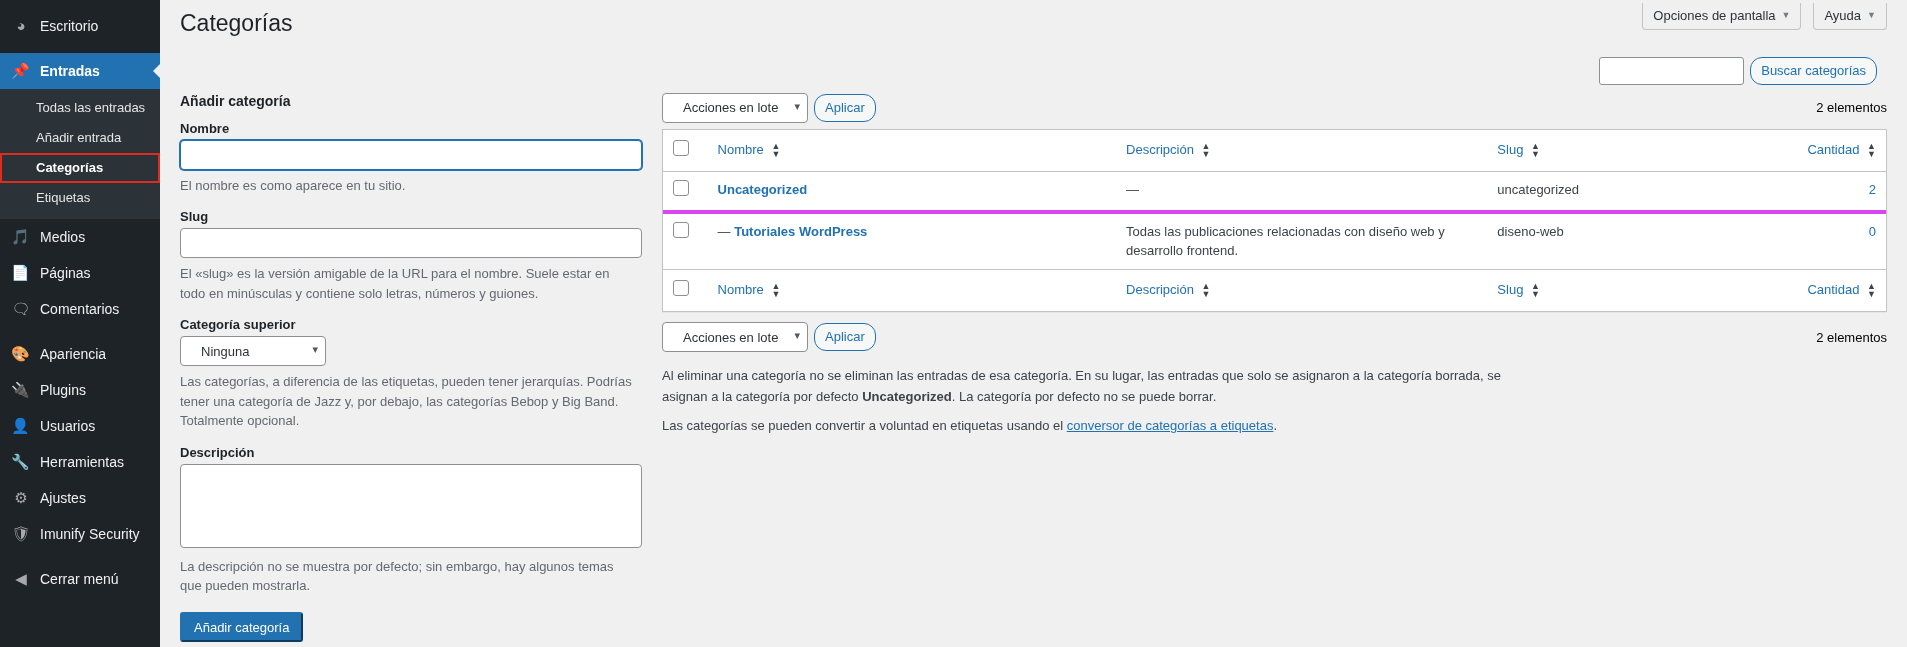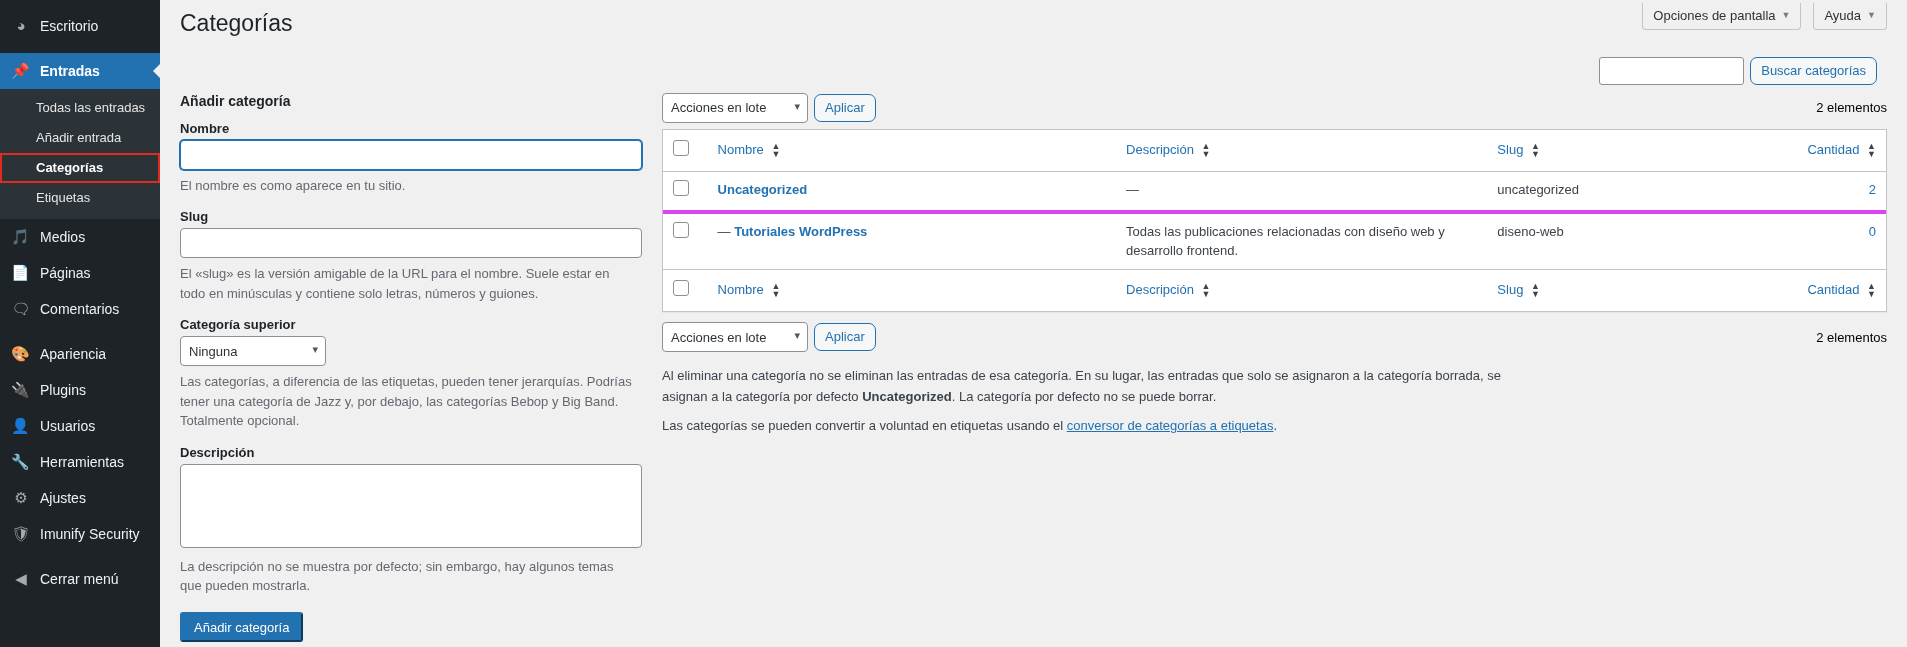--- a/index.html
+++ b/index.html
@@ -91,21 +91,21 @@
     display: flex; justify-content: flex-end; align-items: center;
     gap: 6px; margin-top: 14px; padding-right: 10px;
   }
   .search-input {
     width: 145px; height: 28px;
     border: 1px solid #8c8f94; border-radius: 3px;
     background: #fff; padding: 0 8px; font-size: 13px;
     color: #2c3338;
   }
   .btn {
-    border: 1px solid #2271b1; border-radius: 7px;
+    border: 1px solid #2271b1; border-radius: 12px;
     background: #f6f7f7; color: #2271b1;
     height: 28px; padding: 0 10px; font-size: 13px;
     line-height: 26px; cursor: pointer; white-space: nowrap;
   }
   .btn-primary {
     background: #2271b1; border-color: #2271b1; color: #fff;
     height: 30px; line-height: 28px; padding: 0 12px; border-radius: 3px;
     font-size: 13px; cursor: pointer;
   }
 
@@ -133,21 +133,21 @@
     box-shadow: 0 0 0 1px #2271b1;
     outline: none;
   }
   .help-text {
     font-size: 13px; color: #646970; line-height: 1.5;
     margin: 6px 0 0 0; max-width: 462px;
   }
   select.select-input {
     width: 146px; height: 30px;
     border: 1px solid #8c8f94; border-radius: 4px;
-    background: #fff; font-size: 13px; padding: 0 24px 0 8px; color: #2c3338;
+    background: #fff; font-size: 13px; padding: 0 24px 0 20px; color: #2c3338;
     -webkit-appearance: none; appearance: none;
   }
   .select-wrap { position: relative; display: inline-block; }
   .select-wrap::after {
     content: "\25BE"; position: absolute; right: 8px; top: 7px;
     font-size: 11px; color: #50575e; pointer-events: none;
   }
   textarea.desc-area {
     width: 462px; height: 84px;
     border: 1px solid #8c8f94; border-radius: 4px;

